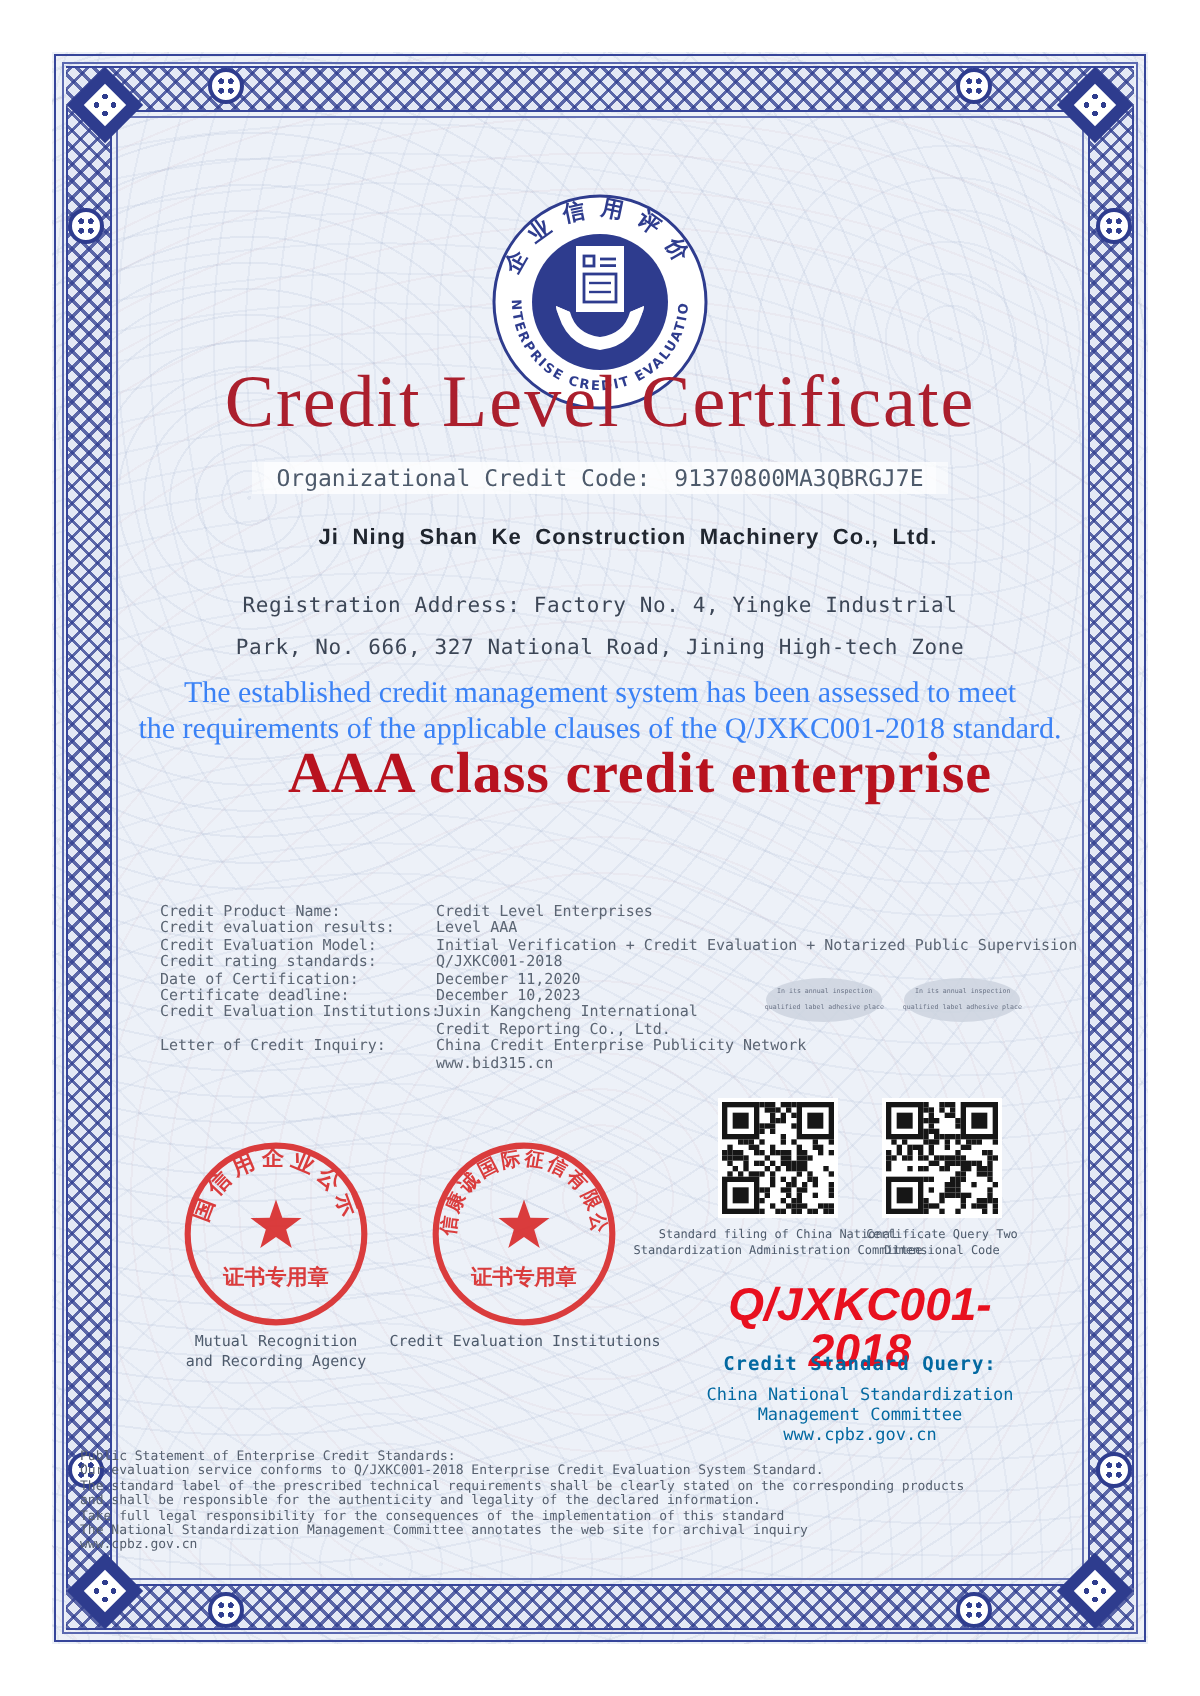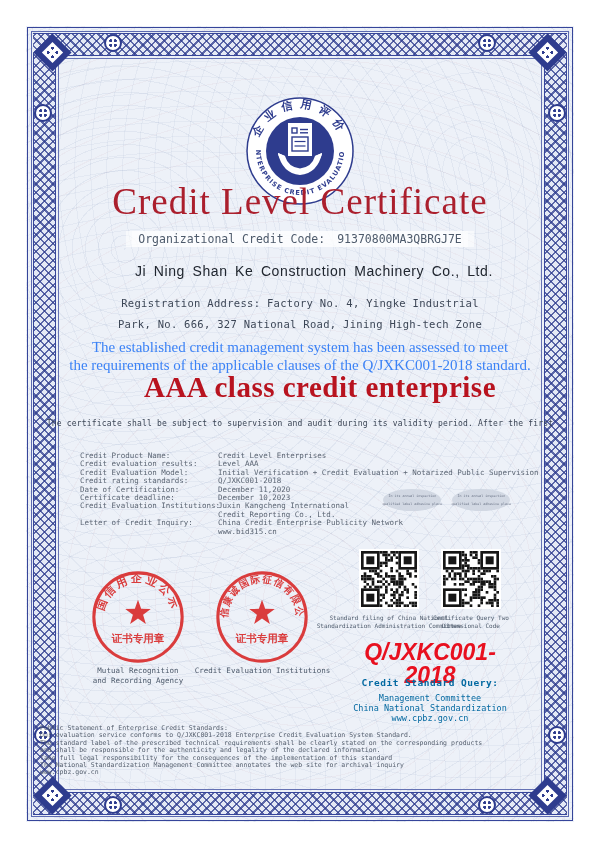--- a/index.html
+++ b/index.html
@@ -36,22 +36,22 @@
       radial-gradient(circle at 33% 33%, #2e3c8e 1.4px, transparent 1.5px),
       radial-gradient(circle at 67% 33%, #2e3c8e 1.4px, transparent 1.5px),
       radial-gradient(circle at 33% 67%, #2e3c8e 1.4px, transparent 1.5px),
       radial-gradient(circle at 67% 67%, #2e3c8e 1.4px, transparent 1.5px), #fff;}
   
   .center{left:0;right:0;text-align:center;}
   .title{top:180px;font-family:"Liberation Serif","DejaVu Serif",serif;font-weight:normal;
          font-size:37px;color:#ab1f2d;letter-spacing:1px;}
   .orgcode{top:232px;font-size:11.5px;color:#4d5a6b;}
   .orgcode span{background:rgba(255,255,255,.55);padding:1px 6px;}
-  .company{top:263px;font-family:"Liberation Sans","DejaVu Sans",sans-serif;font-weight:normal;
-           font-size:14px;color:#20262f;letter-spacing:.6px;word-spacing:3px;padding-left:28px;}
+  .company{top:263px;font-family:"Liberation Sans","DejaVu Sans",sans-serif;font-weight:bold;
+           font-size:11px;color:#20262f;letter-spacing:.6px;word-spacing:3px;padding-left:28px;}
   .address{top:293px;font-size:10.5px;color:#3c4656;line-height:21px;letter-spacing:.3px;}
   .assess{top:338px;font-family:"Liberation Serif","DejaVu Serif",serif;font-size:15px;
           color:#3b82f6;line-height:18px;}
   .grade{top:371px;font-family:"Liberation Serif","DejaVu Serif",serif;font-weight:bold;
          font-size:29px;color:#b8131f;letter-spacing:.5px;margin-left:40px;}
   .note{top:416px;font-size:8px;color:#3a4454;line-height:15px;letter-spacing:.2px;}
   .details{left:80px;top:452px;width:470px;font-size:7.5px;color:#5b6573;}
   .d-row{display:flex;line-height:8.4px;white-space:nowrap;}
   .d-label{width:138px;flex:none;}
   .sticker{position:absolute;width:58px;height:22px;border-radius:50%;background:rgba(205,211,223,.85);
@@ -133,21 +133,20 @@
 <div class="abs center address">
   <div>Registration Address: Factory No. 4, Yingke Industrial</div>
   <div>Park, No. 666, 327 National Road, Jining High-tech Zone</div>
 </div>
 <div class="abs center assess">
   <div>The established credit management system has been assessed to meet</div>
   <div>the requirements of the applicable clauses of the Q/JXKC001-2018 standard.</div>
 </div>
 <div class="abs center grade">AAA class credit enterprise</div>
 <div class="abs center note">
-  <div>The certificate shall be subject to supervision and audit during its validity period. After the first</div>
 </div>
 
 <div class="abs details">
   <div class="d-row">
       <span class="d-label">Credit Product Name:</span>
       <span>Credit Level Enterprises</span>
     </div>
   <div class="d-row">
       <span class="d-label">Credit evaluation results:</span>
       <span>Level AAA</span>
@@ -532,22 +531,22 @@
   <div>Credit Evaluation Institutions</div>
   <div></div>
 </div>
 
 <div class="codered">
   <div>Q/JXKC001-</div>
   <div>2018</div>
 </div>
 <div class="queryblk">
   <div class="querylabel">Credit Standard Query:</div>
+  <div class="queryorg">China National Standardization</div>
   <div class="queryorg">Management Committee</div>
-  <div class="queryorg">China National Standardization</div>
   <div class="queryorg">www.cpbz.gov.cn</div>
 </div>
 
 <div class="footer">
   <div>Public Statement of Enterprise Credit Standards:</div>
   <div>Our evaluation service conforms to Q/JXKC001-2018 Enterprise Credit Evaluation System Standard.</div>
   <div>The standard label of the prescribed technical requirements shall be clearly stated on the corresponding products</div>
   <div>and shall be responsible for the authenticity and legality of the declared information.</div>
   <div>Take full legal responsibility for the consequences of the implementation of this standard</div>
   <div>The National Standardization Management Committee annotates the web site for archival inquiry</div>

